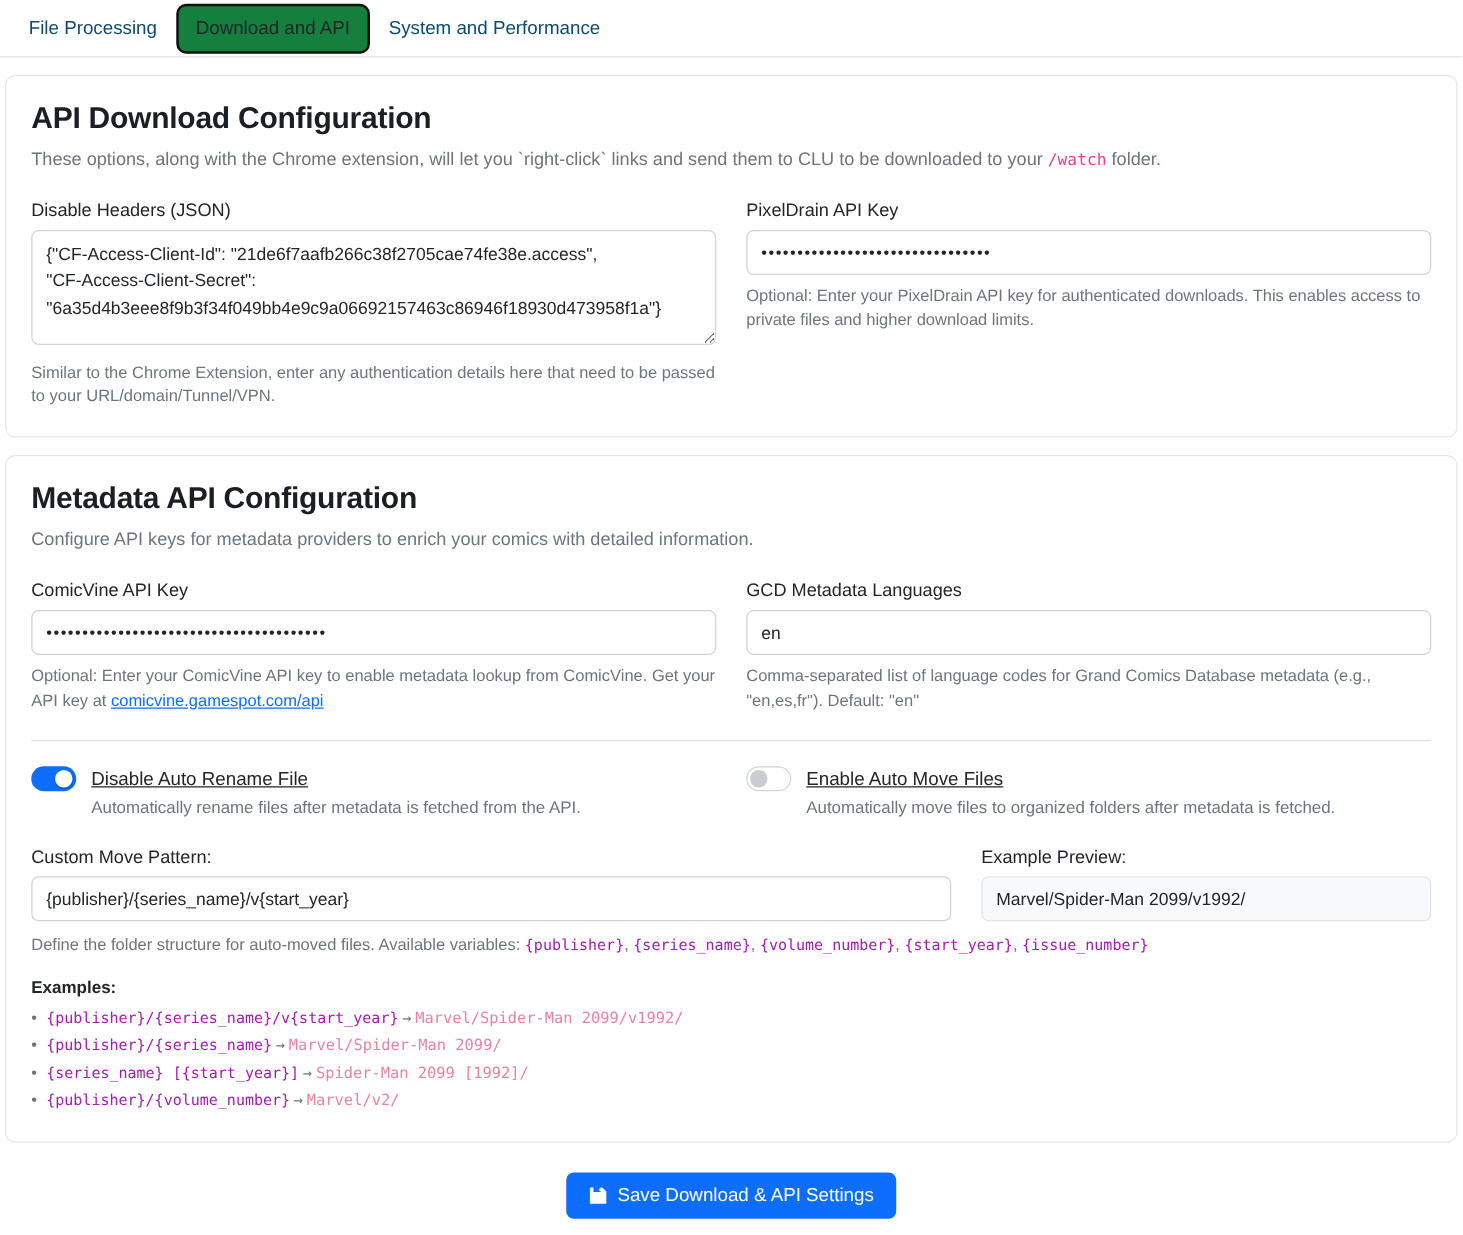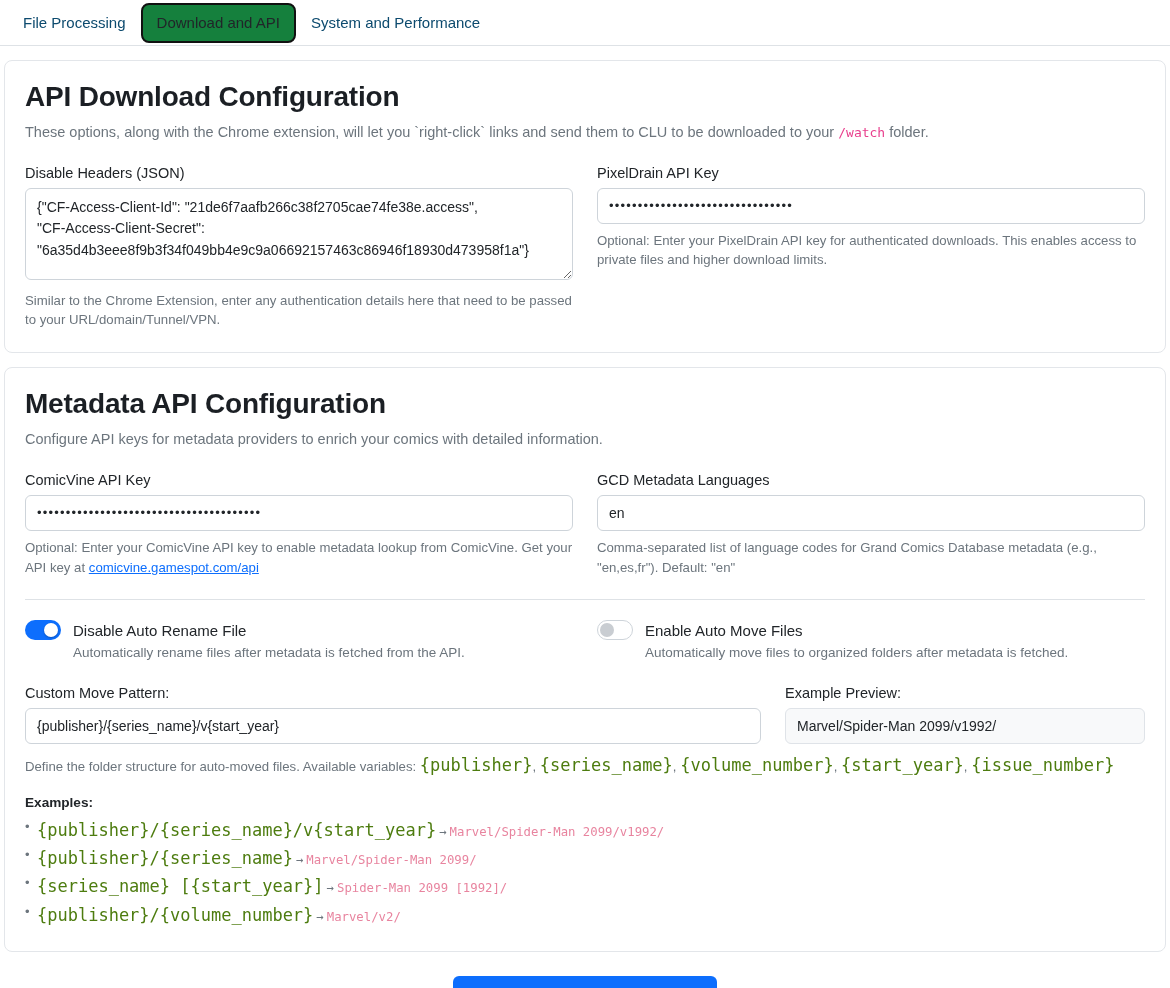--- a/index.html
+++ b/index.html
@@ -42,21 +42,21 @@
 
   
   .card {
     margin: 14px 4px 0 4px;
     border: 1px solid #e3e6ea;
     border-radius: 8px;
     background: #ffffff;
     padding: 20px 20px 22px 20px;
   }
   .card-title {
-    font-size: 28px;
+    font-size: 24px;
     font-weight: bold;
     letter-spacing: -0.2px;
     margin: 0 0 10px 0;
     color: #1b1f24;
   }
   .card-sub {
     font-size: 14.5px;
     color: #6c757d;
     margin: 0 0 22px 0;
     line-height: 1.35;
@@ -135,21 +135,21 @@
   .switch .knob {
     position: absolute;
     top: 3px; left: 3px;
     width: 14px; height: 14px;
     border-radius: 50%;
     background: #ffffff;
     box-shadow: 0 1px 2px rgba(0,0,0,.25);
   }
   .switch.on .knob { left: 19px; background:#fff; }
   .switch.off .knob { background: #c9cdd2; box-shadow:none; top:2px; left:2px; }
-  .tg-label { font-size: 15px; color: #212529; }
+  .tg-label { font-size: 15px; color: #212529; text-decoration: underline; }
   .tg-desc {
     font-size: 13.5px;
     color: #6c757d;
     margin: 4px 0 0 48px;
     line-height: 1.4;
   }
 
   
   .pattern-row {
     display: flex;
@@ -173,22 +173,22 @@
   }
 
   .vars {
     font-size: 13.2px;
     color: #6c757d;
     line-height: 1.6;
     margin-top: 8px;
   }
   .vars code, .ex code {
     font-family: "DejaVu Sans Mono", monospace;
-    font-size: 17px;
-    color: #4d7c0f;
+    font-size: 12px;
+    color: #a21caf;
   }
 
   .ex-title {
     font-size: 13.6px;
     font-weight: bold;
     color: #212529;
     margin: 16px 0 6px 0;
   }
   ul.ex {
     list-style: none;

